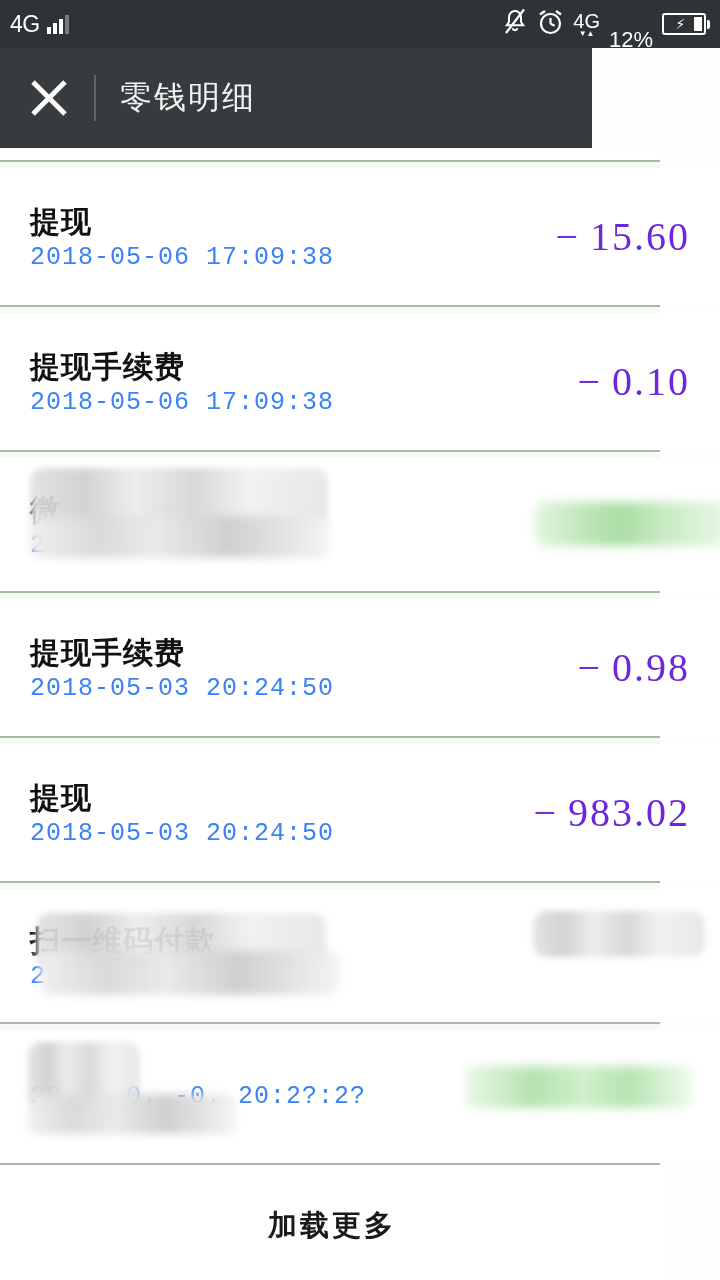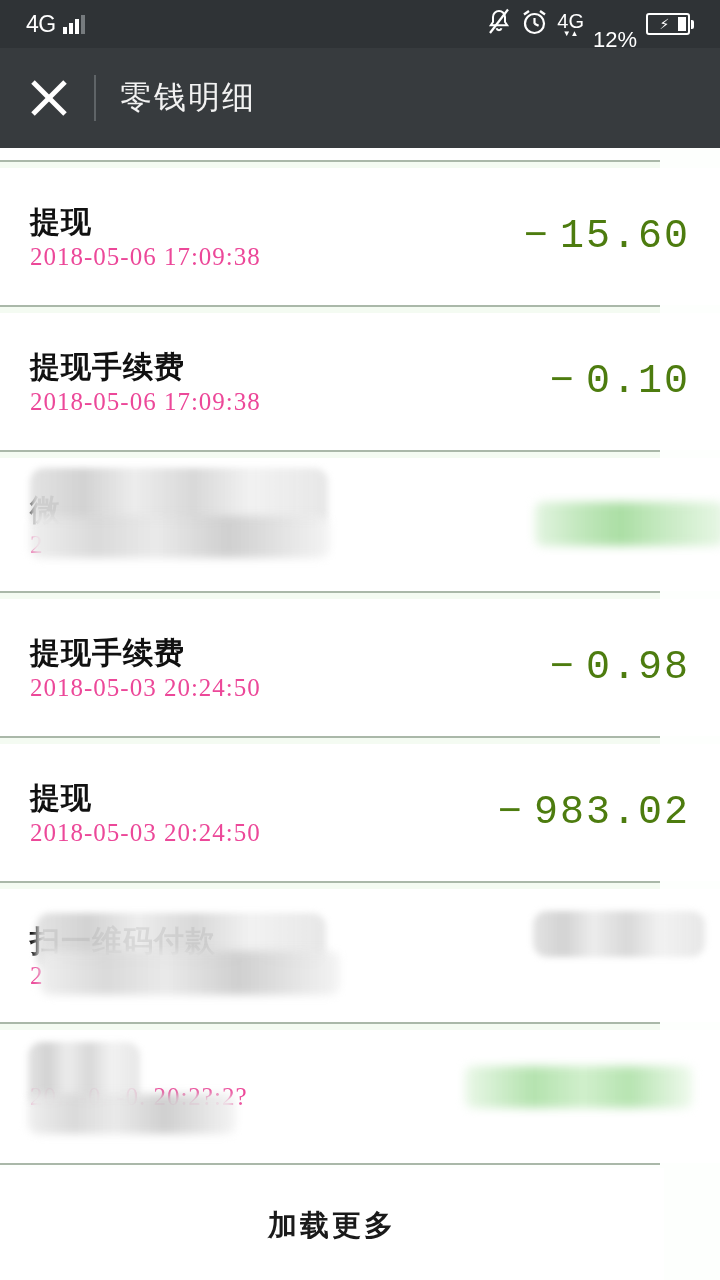--- a/index.html
+++ b/index.html
@@ -8,21 +8,21 @@
     background:#ffffff;
     font-family:"Liberation Sans","DejaVu Sans",sans-serif;
     overflow:hidden;
   }
   #screen { position:relative; width:720px; height:1280px; background:#fdfffd; }
 
   
   .statusbar {
     position:absolute; left:0; top:0; width:720px; height:48px;
     background:#2f3336; color:#ffffff;
-    display:flex; align-items:center; padding:0 26px;
+    display:flex; align-items:center; padding:0 10px;
   }
   .sb-left { display:flex; align-items:center; gap:7px; }
   .sb-net { font-size:23px; letter-spacing:-0.5px; font-weight:400; }
   .bars { display:flex; align-items:flex-end; gap:2px; height:19px; }
   .bars i { display:block; width:4px; background:#ffffff; }
   .bars i:nth-child(1){ height:7px; }
   .bars i:nth-child(2){ height:11px; }
   .bars i:nth-child(3){ height:15px; }
   .bars i:nth-child(4){ height:19px; background:#767b7e; }
   .sb-center {
@@ -43,21 +43,21 @@
     position:relative; display:flex; align-items:center; justify-content:center;
   }
   .batt-body::after {
     content:""; position:absolute; right:2px; top:2px; bottom:2px; width:8px; background:#ffffff;
   }
   .batt-cap { width:3px; height:9px; background:#ffffff; border-radius:0 2px 2px 0; margin-left:1px; }
   .bolt { font-size:14px; line-height:1; color:#ffffff; margin-right:7px; }
 
   
   .header {
-    position:absolute; left:0; top:48px; width:720px; height:100px;
+    position:absolute; left:0; top:48px; width:592px; height:100px;
     background:#373b3e; display:flex; align-items:center;
   }
   .close-btn {
     width:70px; display:flex; align-items:center; justify-content:center;
     margin-left:14px;
   }
   .close-btn svg { display:block; }
   .hdr-divider { width:2px; height:46px; background:#5f6467; margin-left:10px; }
   .hdr-title {
     margin-left:24px; color:#f2f2f2; font-size:32px; letter-spacing:2px;
@@ -73,26 +73,26 @@
   .row {
     position:relative; width:720px; background:#ffffff;
     display:flex; align-items:center; padding:0 30px;
   }
   .row .texts { flex:1; min-width:0; }
   .row .title {
     font-size:30px; color:#111111; font-weight:700; letter-spacing:1px;
     font-family:"DejaVu Sans","Liberation Sans",sans-serif; white-space:nowrap;
   }
   .row .date {
-    margin-top:0; font-size:25px; color:#ec4899; letter-spacing:1px;
-    font-family:Liberation Serif, serif; white-space:nowrap;
+    margin-top:0; font-size:25px; color:#3b82f6; letter-spacing:1px;
+    font-family:Liberation Mono, monospace; white-space:nowrap;
   }
   .row .amount {
-    font-size:40px; color:#4d7c0f; letter-spacing:2px; white-space:nowrap;
-    font-family:Liberation Mono, monospace;
+    font-size:40px; color:#6d28d9; letter-spacing:2px; white-space:nowrap;
+    font-family:Liberation Serif, serif;
   }
   .row .amount .minus { margin-right:10px; }
 
   
   .mosaic { position:absolute; pointer-events:none; }
   .mo-grey {
     background:
       linear-gradient(90deg,
         rgba(225,225,225,0.92) 0%, rgba(208,208,208,0.95) 18%,
         rgba(235,235,235,0.92) 35%, rgba(214,214,214,0.94) 55%,

